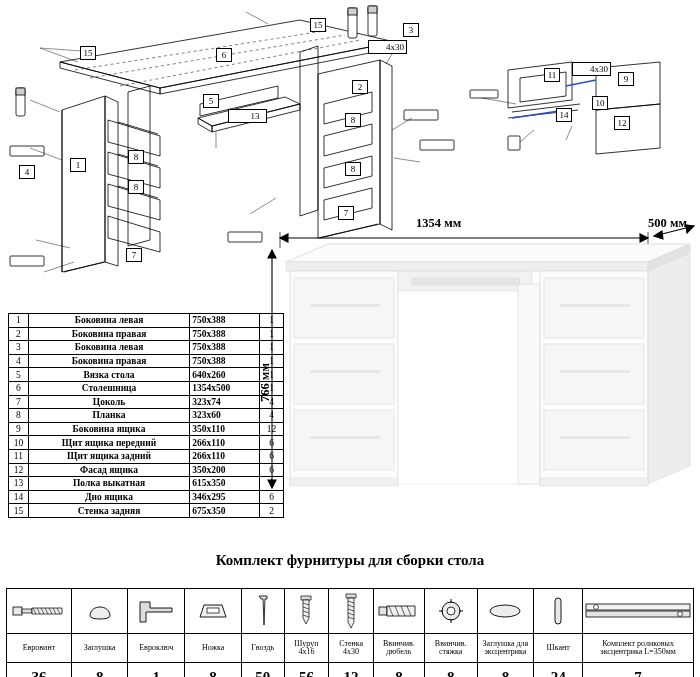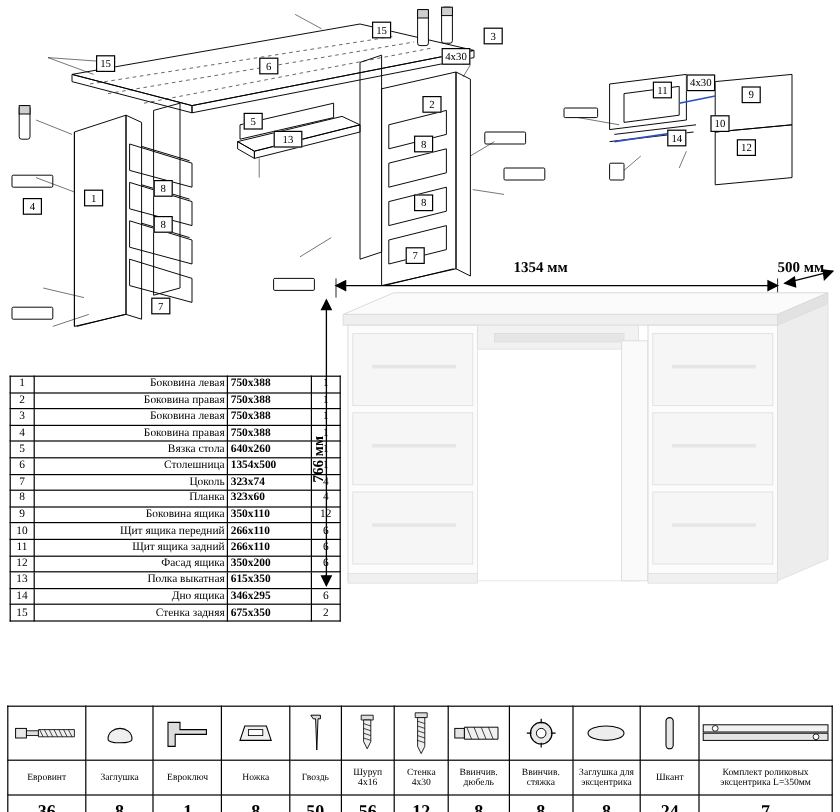--- a/index.html
+++ b/index.html
@@ -18,37 +18,37 @@
   .assembly svg{position:absolute;left:0;top:0;}
   .num{
     position:absolute;
     border:1px solid #000;
     background:#fff;
     font-size:9px;
     font-family:"Liberation Serif", serif;
     display:flex;align-items:center;justify-content:center;
     width:14px;height:12px;
   }
-  .numwide{width:22px;}
+  .numwide{width:22px;padding-left:15px;}
 
   
   .parts{
     position:absolute;left:8px;top:313px;width:276px;
     border-collapse:collapse;
     font-size:9.5px;
     font-family:"Liberation Serif", serif;
   }
   .parts td{
     border:1px solid #000;
     padding:0 2px;
     height:12.6px;
     white-space:nowrap;
   }
   .parts td.idx{width:14px;text-align:center;}
-  .parts td.nm{width:150px;text-align:right;font-weight:normal;}
+  .parts td.nm{width:150px;text-align:center;font-weight:bold;}
   .parts td.dim{width:62px;text-align:left;font-weight:bold;}
   .parts td.qt{width:18px;text-align:center;}
 
   
   .render{position:absolute;left:250px;top:222px;width:450px;height:300px;}
   .render svg{position:absolute;left:0;top:0;}
   .dimlabel{
     position:absolute;font-weight:bold;font-size:12.5px;
     font-family:"Liberation Serif", serif;
   }
@@ -347,25 +347,26 @@
         <rect x="310" y="148" width="70" height="3" fill="#e6e6e6"></rect>
         <rect x="310" y="214" width="70" height="3" fill="#e6e6e6"></rect>
 
         <polygon points="398,49 440,31 440,244 398,262" fill="#ededed" stroke="#dcdcdc" stroke-width="0.7"></polygon>
 
         <rect x="40" y="256" width="108" height="8" fill="#f0f0f0" stroke="#dcdcdc" stroke-width="0.6"></rect>
         <rect x="290" y="256" width="108" height="8" fill="#f0f0f0" stroke="#dcdcdc" stroke-width="0.6"></rect>
       </g>
     </svg>
 
-    <div class="dimlabel" style="left:178px;top:-6px;">1354 мм</div>
+    <div class="dimlabel" style="left:166px;top:-6px;">1354 мм</div>
     <div class="dimlabel" style="left:398px;top:-6px;">500 мм</div>
     <div class="dimlabel vert" style="left:8px;top:180px;">766 мм</div>
   </div>
 
+  <div class="kit-title">Комплект фурнитуры для сборки стола</div>
 
   <table class="kit">
     <tbody>
         <tr class="icons">
       <td style="width:62px">
         <svg class="kit-ico" width="54" height="18" viewBox="0 0 54 18">
           <rect x="1" y="5" width="9" height="8" fill="#e8e8e8" stroke="#000" stroke-width="0.8"></rect>
           <rect x="10" y="7" width="10" height="4" fill="#ddd" stroke="#000" stroke-width="0.7"></rect>
           <path d="M20 6 h30 v6 h-30z" fill="#eee" stroke="#000" stroke-width="0.7"></path>
           <path d="M21 6 l3 6 M25 6 l3 6 M29 6 l3 6 M33 6 l3 6 M37 6 l3 6 M41 6 l3 6 M45 6 l3 6" stroke="#000" stroke-width="0.6"></path>

